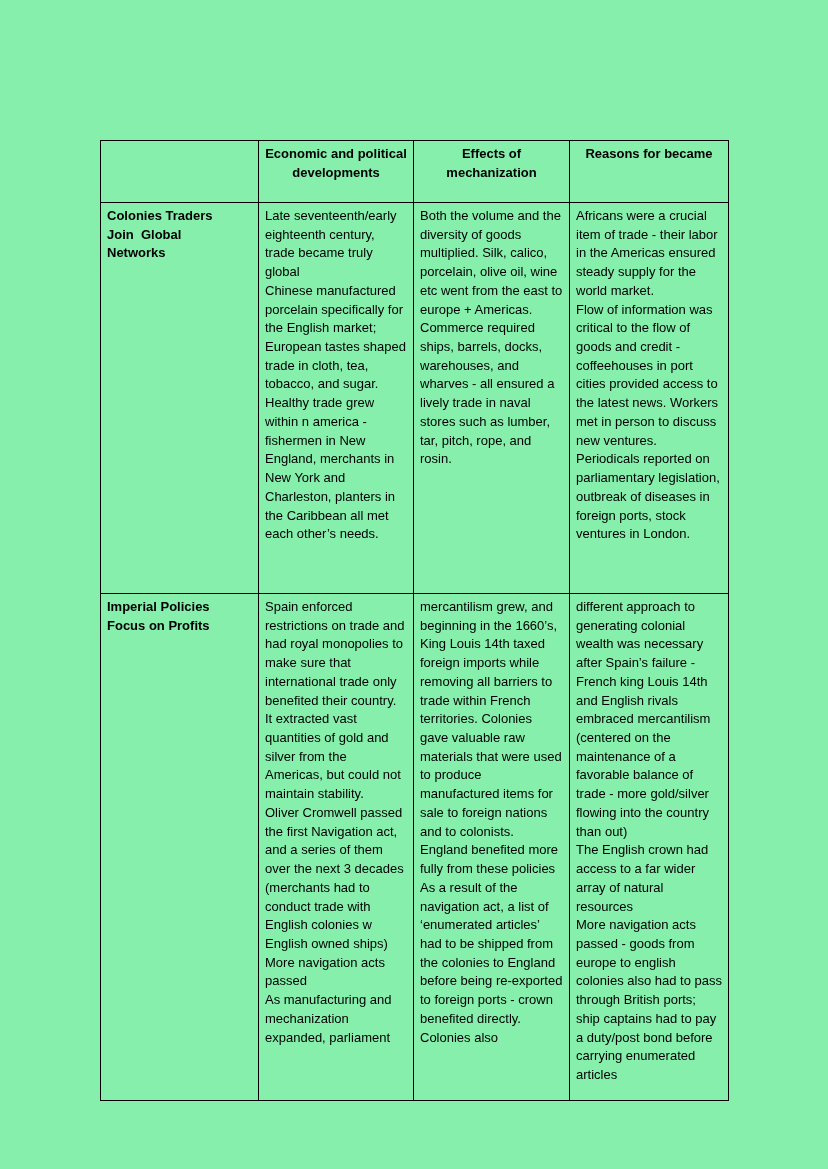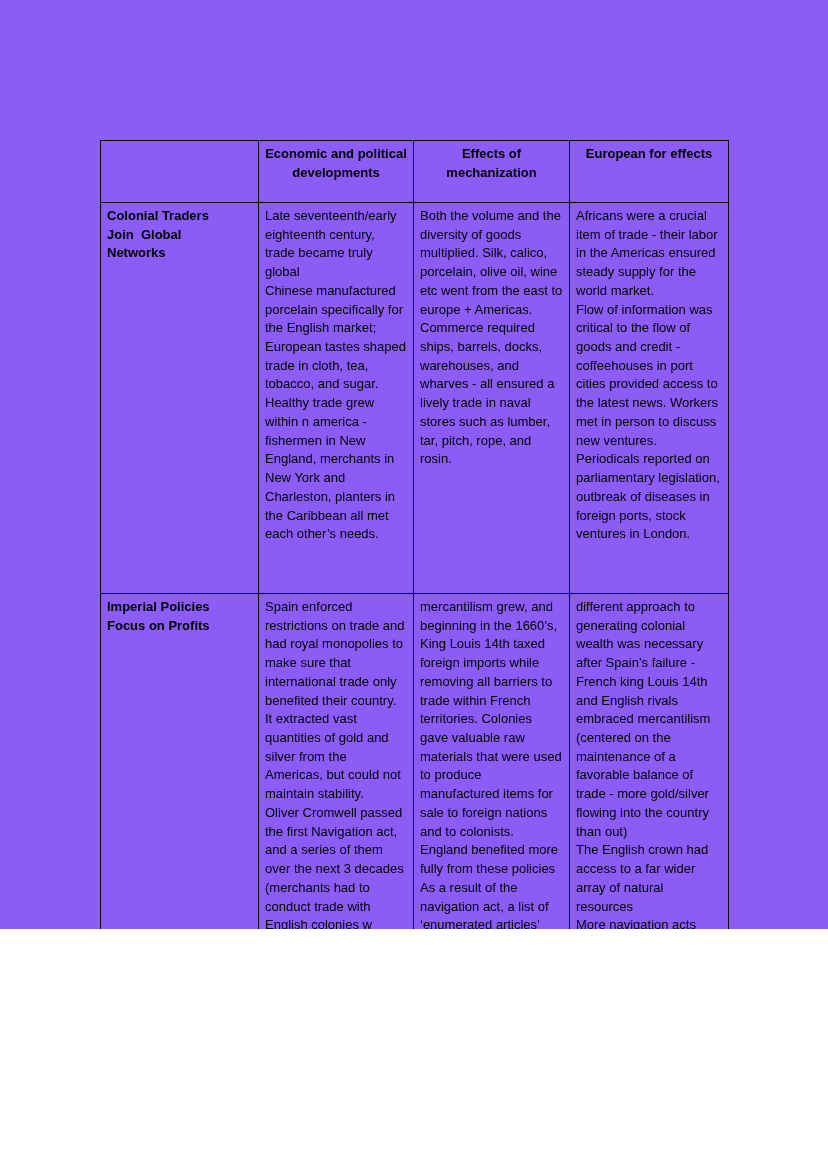--- a/index.html
+++ b/index.html
@@ -3,22 +3,22 @@
 <meta charset="utf-8">
 <style>
   html, body {
     margin: 0;
     padding: 0;
     background: #ffffff;
   }
   .page {
     position: relative;
     width: 828px;
-    height: 929px;
-    background: #8b5cf6;
+    height: 1169px;
+    background: #86efac;
     font-family: "Liberation Sans", sans-serif;
     color: #000000;
     overflow: hidden;
   }
   table.doc-table {
     position: absolute;
     left: 100px;
     top: 140px;
     width: 628px;
     border-collapse: collapse;
@@ -60,27 +60,27 @@
         <th class="head-cell">
           <div class="cell"></div>
         </th>
         <th class="head-cell">
           <div class="cell">Economic and political developments</div>
         </th>
         <th class="head-cell">
           <div class="cell">Effects of mechanization</div>
         </th>
         <th class="head-cell">
-          <div class="cell">European for effects</div>
+          <div class="cell">Reasons for became</div>
         </th>
       </tr>
 
       <tr class="body-row-1">
         <td class="row-title">
-          <div class="cell">Colonial Traders
+          <div class="cell">Colonies Traders
 Join  Global
 Networks</div>
         </td>
         <td>
           <div class="cell">Late seventeenth/early eighteenth century, trade became truly global
 Chinese manufactured porcelain specifically for the English market; European tastes shaped trade in cloth, tea, tobacco, and sugar.
 Healthy trade grew within n america - fishermen in New England, merchants in New York and Charleston, planters in the Caribbean all met each other’s needs.</div>
         </td>
         <td>
           <div class="cell">Both the volume and the diversity of goods multiplied. Silk, calico, porcelain, olive oil, wine etc went from the east to europe + Americas.

